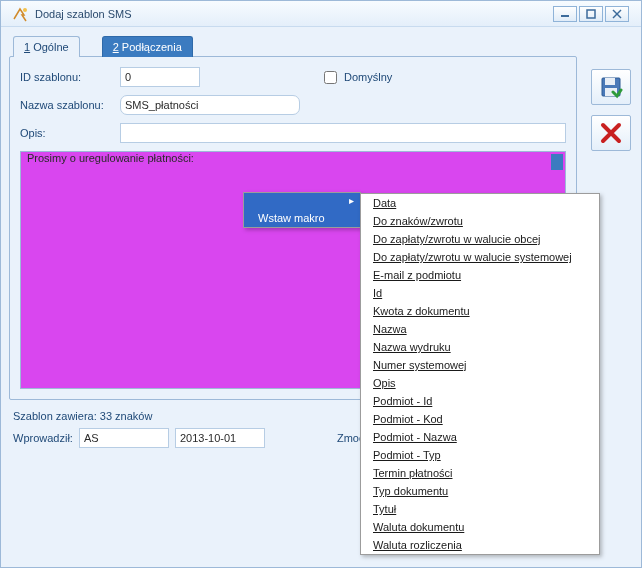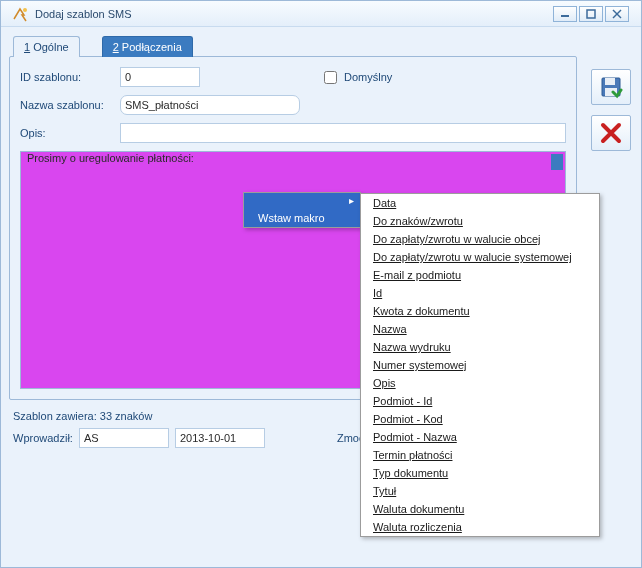--- a/index.html
+++ b/index.html
@@ -139,20 +139,21 @@
           <div class="submenu-item">E-mail z podmiotu</div>
           <div class="submenu-item">Id</div>
           <div class="submenu-item">Kwota z dokumentu</div>
           <div class="submenu-item">Nazwa</div>
           <div class="submenu-item">Nazwa wydruku</div>
           <div class="submenu-item">Numer systemowej</div>
           <div class="submenu-item">Opis</div>
           <div class="submenu-item">Podmiot - Id</div>
           <div class="submenu-item">Podmiot - Kod</div>
           <div class="submenu-item">Podmiot - Nazwa</div>
+          <div class="submenu-item">Podmiot - Typ</div>
           <div class="submenu-item">Termin płatności</div>
           <div class="submenu-item">Typ dokumentu</div>
           <div class="submenu-item">Tytuł</div>
           <div class="submenu-item">Waluta dokumentu</div>
           <div class="submenu-item">Waluta rozliczenia</div>
         </div>
     </div>
 
   </div>
 </div>

